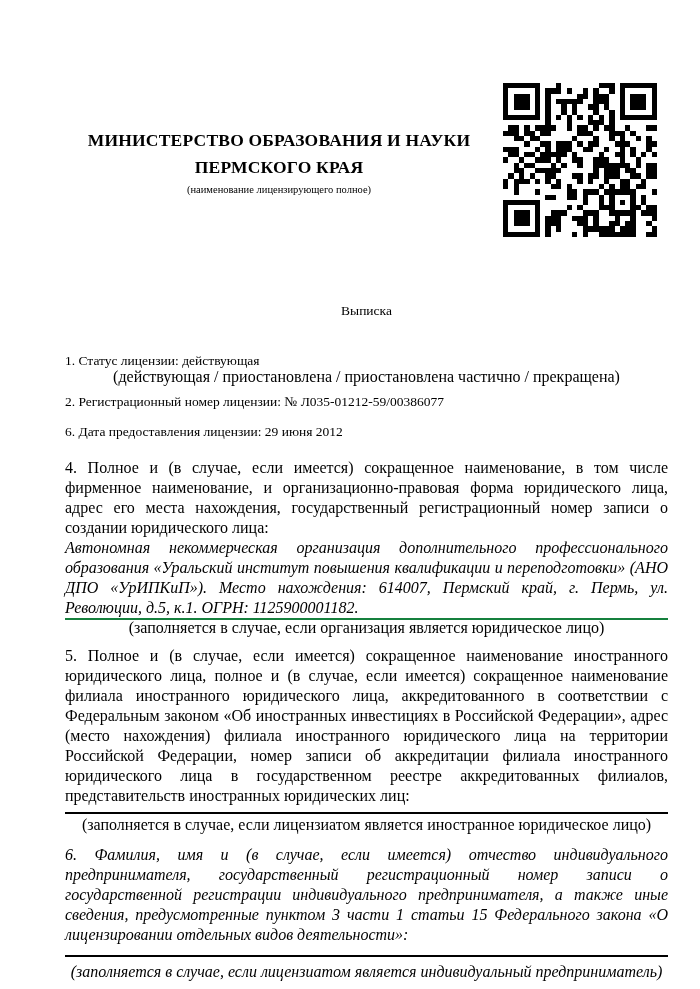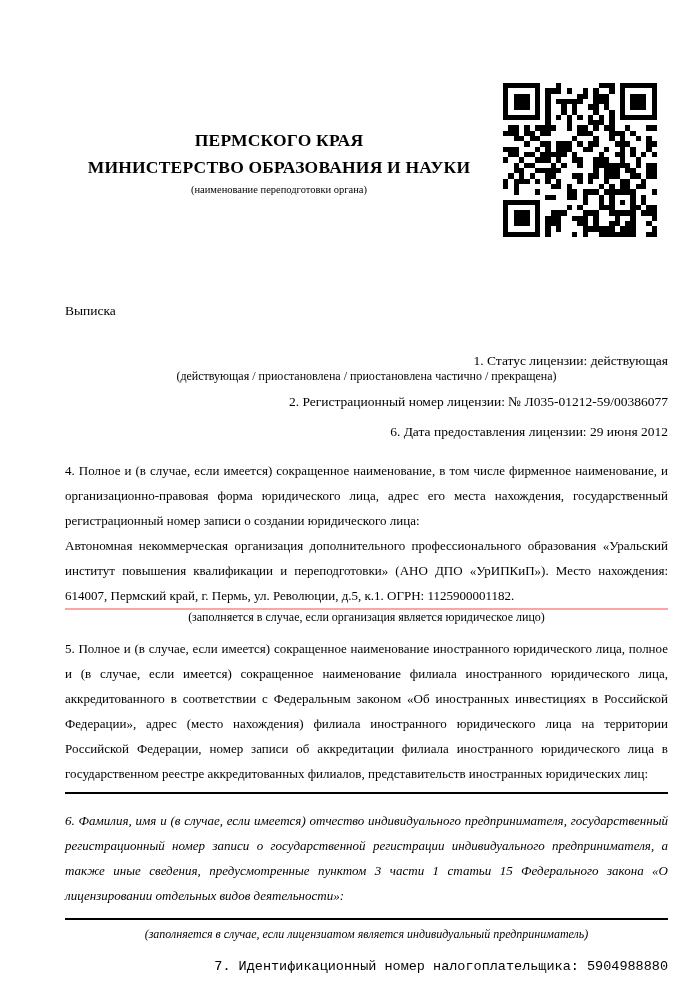--- a/index.html
+++ b/index.html
@@ -17,25 +17,25 @@
   }
   
   .top-row { position: absolute; left: 0; top: 83px; width: 700px; height: 155px; }
   .header-block { position: absolute; left: 63px; top: 44px; width: 432px; text-align: center; }
   .ministry { font-weight: bold; font-size: 17.5px; line-height: 27px; letter-spacing: 0.2px; }
   .header-note { font-size: 10.5px; line-height: 13px; margin-top: 2px; }
   .qr { position: absolute; left: 503px; top: 0; width: 154px; height: 154px; }
   .qr svg { width: 154px; height: 154px; display: block; shape-rendering: crispEdges; }
   
   .content { position: absolute; left: 65px; top: 238px; width: 603px; }
-  .title-block { margin-top: 64px; font-size: 13.5px; line-height: 17px; }
-  .line { font-size: 13.5px; line-height: 18.4px; text-align: right; }
-  .para { font-size: 13px; line-height: 25px; text-align: justify; }
-  .note { font-size: 12px; line-height: 13px; text-align: center; }
-  .underlined { border-bottom: 2px solid #fca5a5; }
+  .title-block { margin-top: 64px; text-align: center; font-size: 13.5px; line-height: 17px; }
+  .line { font-size: 13.5px; line-height: 18.4px; text-align: left; }
+  .para { font-size: 16px; line-height: 20px; text-align: justify; }
+  .note { font-size: 16px; line-height: 13px; text-align: center; }
+  .underlined { border-bottom: 2px solid #15803d; font-style: italic; }
   .fill-line { border-bottom: 2px solid #000; }
   
   .item-1 { margin-top: 33px; }
   .item-2 { margin-top: 10px; }
   .item-3 { margin-top: 11px; }
   .item-4 { margin-top: 17px; }
   .item-4 .note { margin-top: 1px; }
   .item-5 { margin-top: 12px; }
   .item-5 .fill-line { height: 8px; }
   .item-5 .note { margin-top: 4px; }
@@ -46,24 +46,24 @@
   .page-number { margin-top: 16px; text-align: center; font-size: 13px; line-height: 16px; }
 </style>
 </head>
 <body>
 
 <div class="page">
 
   <div class="top-row">
     <div class="header-block">
       <div class="ministry">
+        <div>МИНИСТЕРСТВО ОБРАЗОВАНИЯ И НАУКИ</div>
         <div>ПЕРМСКОГО КРАЯ</div>
-        <div>МИНИСТЕРСТВО ОБРАЗОВАНИЯ И НАУКИ</div>
       </div>
-      <div class="header-note">(наименование переподготовки органа)</div>
+      <div class="header-note">(наименование лицензирующего полное)</div>
     </div>
     <div class="qr">
       <svg viewBox="0 0 29 29" xmlns="http://www.w3.org/2000/svg">
           <g fill="#000000">
             <rect x="0" y="0" width="1" height="1"></rect>
             <rect x="1" y="0" width="1" height="1"></rect>
             <rect x="2" y="0" width="1" height="1"></rect>
             <rect x="3" y="0" width="1" height="1"></rect>
             <rect x="4" y="0" width="1" height="1"></rect>
             <rect x="5" y="0" width="1" height="1"></rect>
@@ -501,20 +501,21 @@
 
     <div class="item item-4">
       <p class="para">4. Полное и (в случае, если имеется) сокращенное наименование, в том числе фирменное наименование, и организационно-правовая форма юридического лица, адрес его места нахождения, государственный регистрационный номер записи о создании юридического лица:</p>
       <p class="para underlined">Автономная некоммерческая организация дополнительного профессионального образования «Уральский институт повышения квалификации и переподготовки» (АНО ДПО «УрИПКиП»). Место нахождения: 614007, Пермский край, г. Пермь, ул. Революции, д.5, к.1. ОГРН: 1125900001182.</p>
       <p class="note">(заполняется в случае, если организация является юридическое лицо)</p>
     </div>
 
     <div class="item item-5">
       <p class="para">5. Полное и (в случае, если имеется) сокращенное наименование иностранного юридического лица, полное и (в случае, если имеется) сокращенное наименование филиала иностранного юридического лица, аккредитованного в соответствии с Федеральным законом «Об иностранных инвестициях в Российской Федерации», адрес (место нахождения) филиала иностранного юридического лица на территории Российской Федерации, номер записи об аккредитации филиала иностранного юридического лица в государственном реестре аккредитованных филиалов, представительств иностранных юридических лиц:</p>
       <div class="fill-line"></div>
+      <p class="note">(заполняется в случае, если лицензиатом является иностранное юридическое лицо)</p>
     </div>
 
     <div class="item item-6">
       <p class="para">6. Фамилия, имя и (в случае, если имеется) отчество индивидуального предпринимателя, государственный регистрационный номер записи о государственной регистрации индивидуального предпринимателя, а также иные сведения, предусмотренные пунктом 3 части 1 статьи 15 Федерального закона «О лицензировании отдельных видов деятельности»:</p>
       <div class="fill-line"></div>
       <p class="note">(заполняется в случае, если лицензиатом является индивидуальный предприниматель)</p>
     </div>
 
     <div class="item item-7">
       <p class="line">7. Идентификационный номер налогоплательщика: 5904988880</p>

